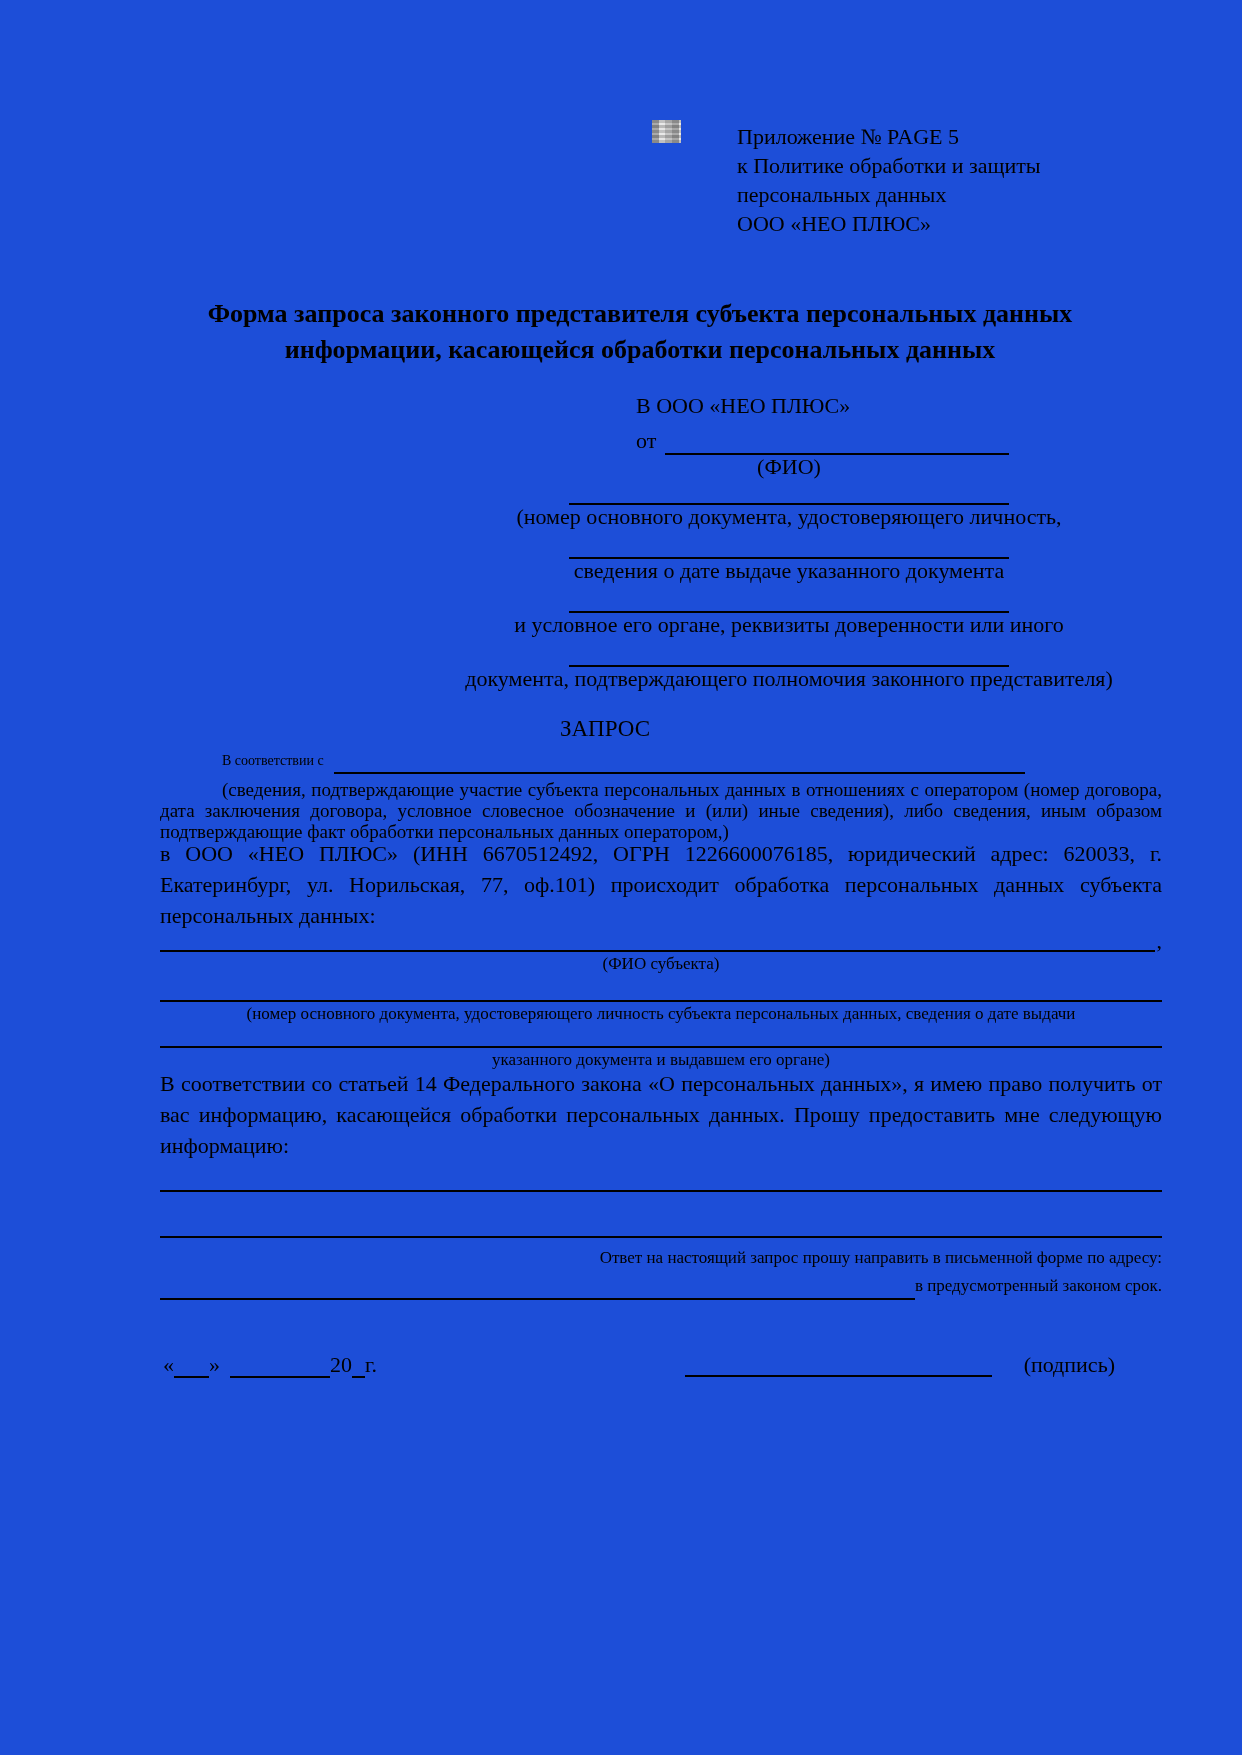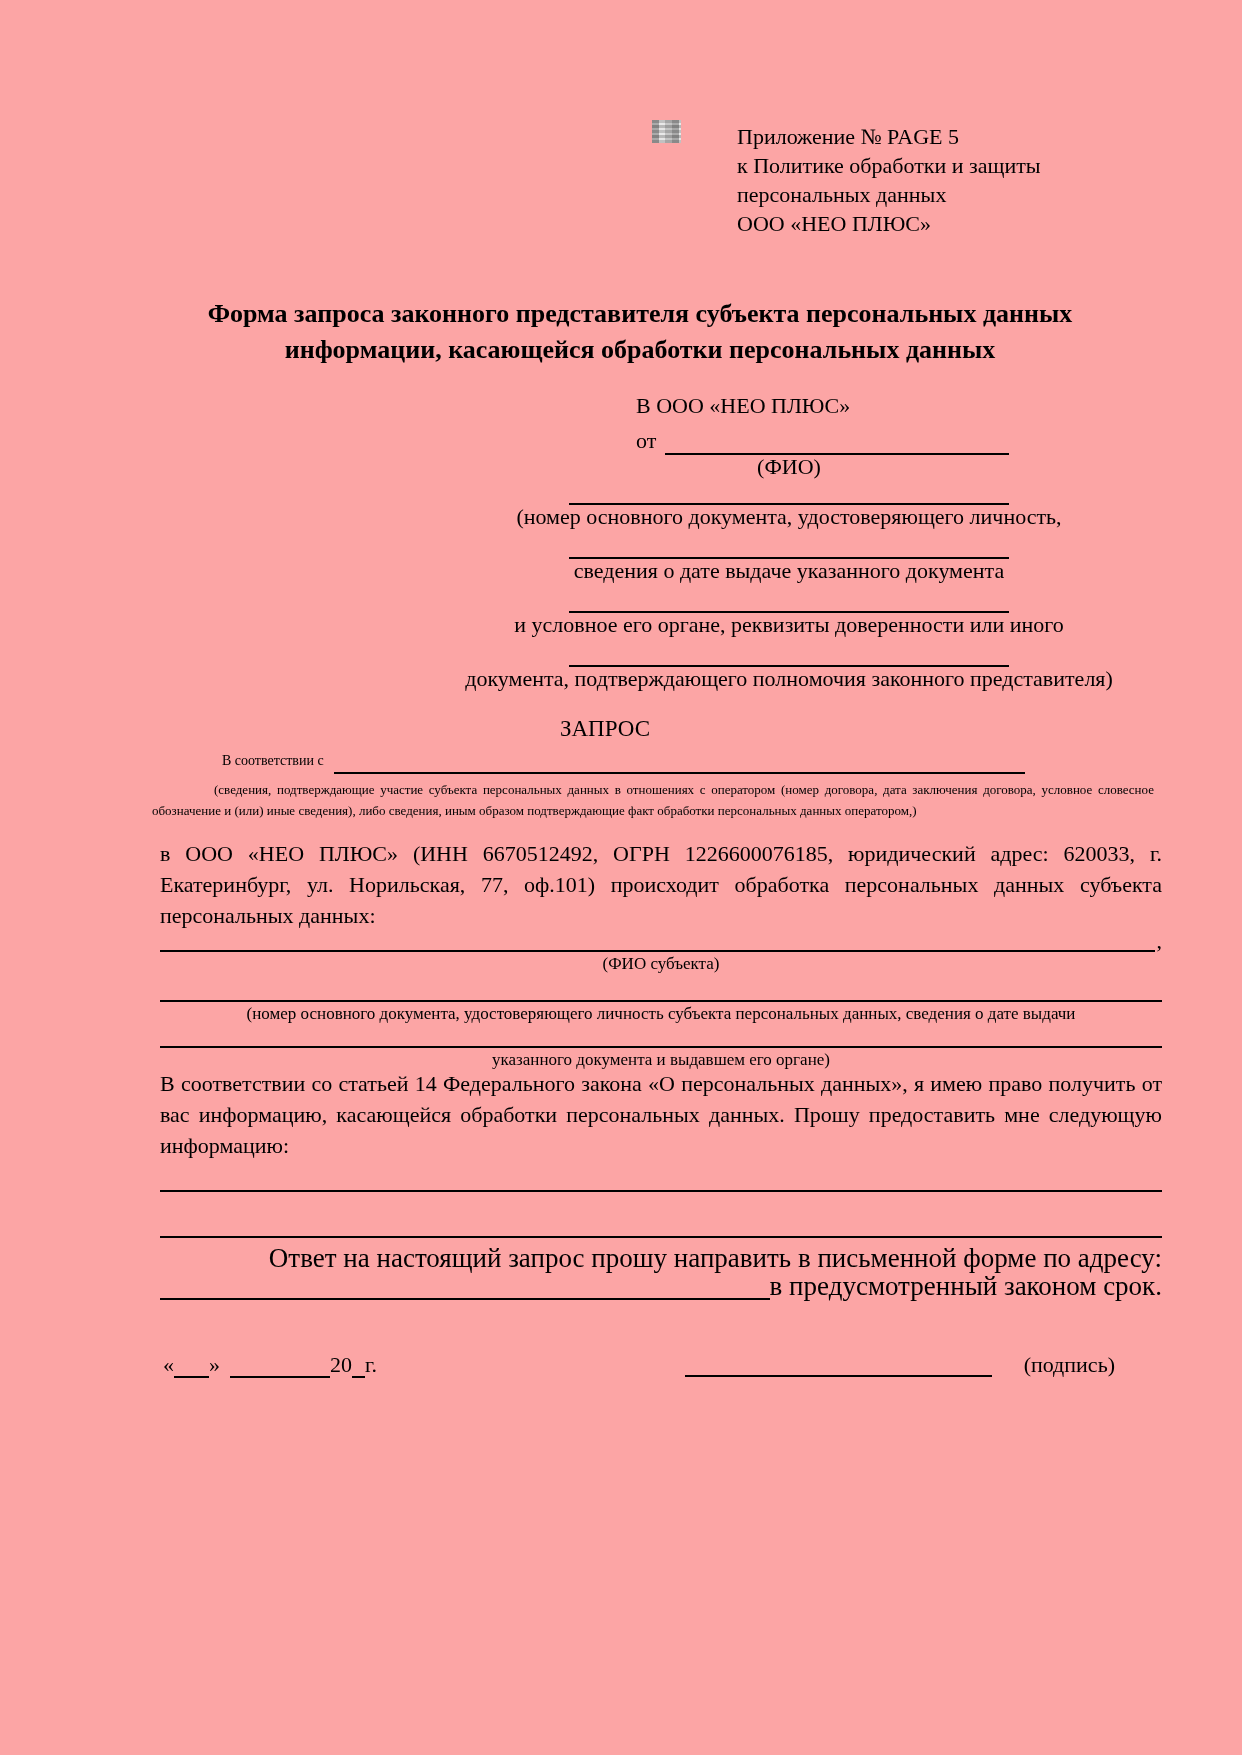--- a/index.html
+++ b/index.html
@@ -1,20 +1,20 @@
 <!DOCTYPE html>
 <html><head>
 <meta charset="utf-8">
 <style>
   html, body { margin:0; padding:0; background:#ffffff; }
   .page {
     position:relative;
     width:1242px;
     height:1755px;
-    background:#fca5a5;
+    background:#1d4ed8;
     color:#000000;
     font-family:"Liberation Serif","DejaVu Serif",serif;
     overflow:hidden;
   }
 
   
   .glitch-icon {
     position:absolute; left:652px; top:120px; width:29px; height:23px;
     background:
       repeating-linear-gradient(90deg, rgba(110,110,110,.55) 0 7px, rgba(220,220,220,.45) 7px 13px, rgba(160,160,160,.55) 13px 20px),
@@ -45,22 +45,22 @@
   .addr-blank { height:30px; border-bottom:2px solid #000; }
   .addr-blank.first { height:26px; }
 
   .zapros { position:absolute; left:130px; top:716px; width:950px; text-align:center; font-size:23px; }
 
   .accordance { position:absolute; left:160px; top:748px; width:865px; display:flex; font-size:14px; line-height:26px; }
   .accordance .label { padding-left:62px; white-space:nowrap; }
   .accordance .blank { flex:1; margin-left:10px; }
 
   .fine-print {
-    position:absolute; left:152px; top:779px; width:1002px;
-    font-size:13px; line-height:21px; text-align:justify; text-indent:62px;
+    position:absolute; left:160px; top:779px; width:1002px;
+    font-size:19px; line-height:21px; text-align:justify; text-indent:62px;
   }
 
   .operator-par {
     position:absolute; left:160px; top:838px; width:1002px;
     font-size:22px; line-height:31px; text-align:justify;
   }
 
   .subject-fields { position:absolute; left:160px; top:930px; width:1002px; }
   .subject-row1 { display:flex; align-items:flex-end; }
   .subject-row1 .blank { flex:1; height:16px; }
@@ -71,21 +71,21 @@
 
   .article-par {
     position:absolute; left:160px; top:1068px; width:1002px;
     font-size:22px; line-height:31px; text-align:justify;
   }
 
   .free-lines { position:absolute; left:160px; top:1162px; width:1002px; }
   .free-line-a { height:28px; border-bottom:2px solid #000; }
   .free-line-b { height:44px; border-bottom:2px solid #000; }
 
-  .answer { position:absolute; left:160px; top:1244px; width:1002px; font-size:27px; line-height:28px; }
+  .answer { position:absolute; left:160px; top:1244px; width:1002px; font-size:17px; line-height:28px; }
   .answer-intro { text-align:right; }
   .answer-row { display:flex; align-items:flex-end; }
   .answer-row .blank { flex:1; height:24px; }
   .answer-row .suffix { white-space:nowrap; }
 
   .footer-row { position:absolute; left:163px; top:1352px; width:952px; display:flex; align-items:flex-end; font-size:22px; line-height:26px; }
   .date-part { display:flex; align-items:flex-end; }
   .b-day { width:35px; height:22px; }
   .b-month { width:100px; height:22px; margin-left:10px; }
   .b-year { width:13px; height:22px; }

